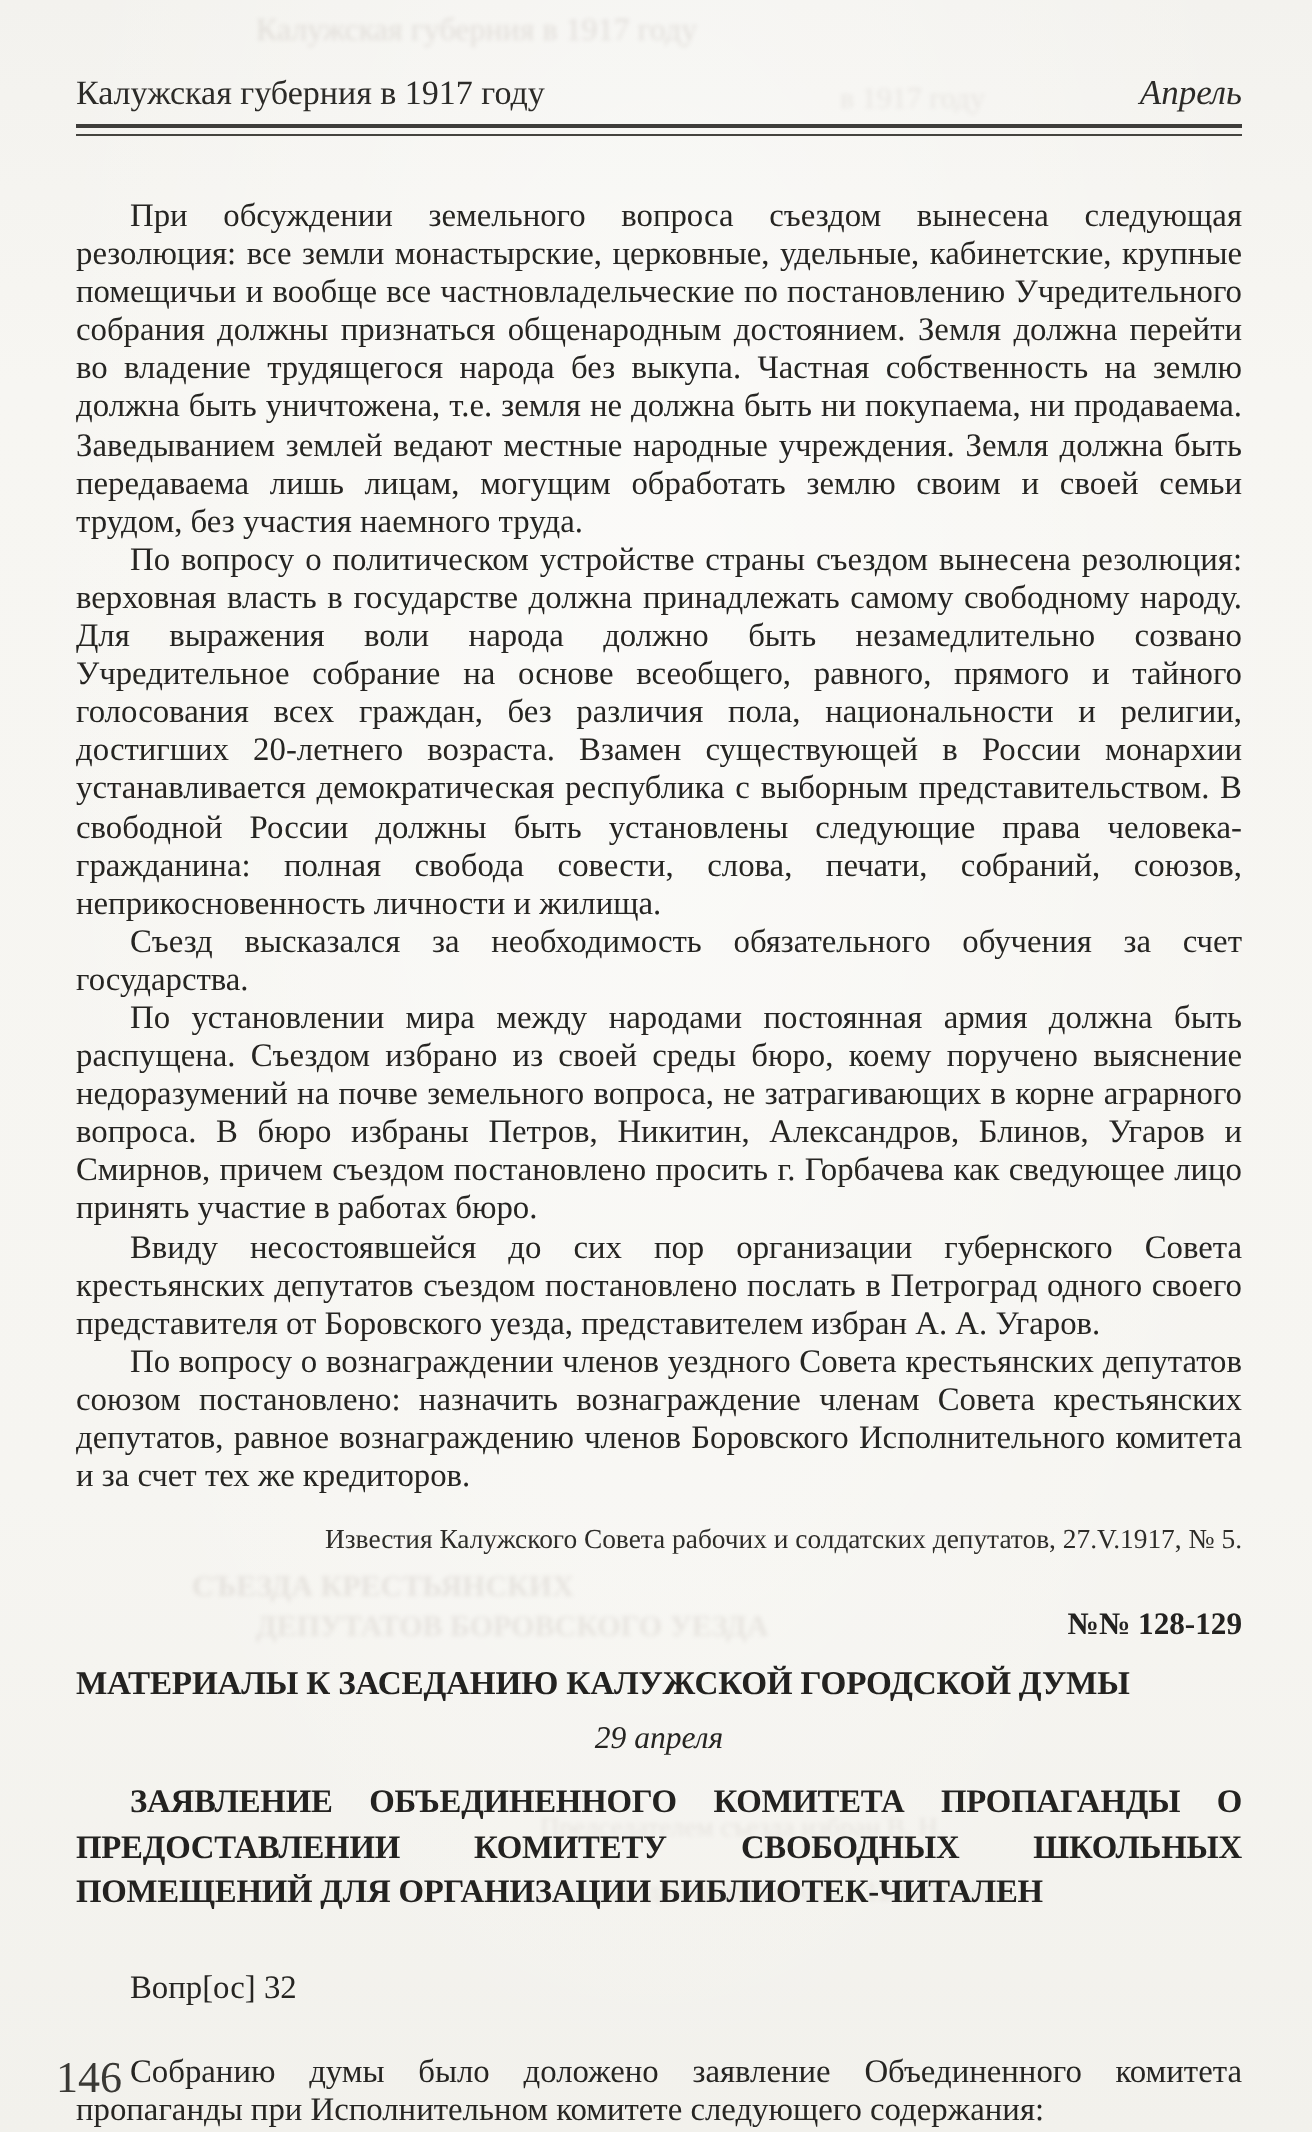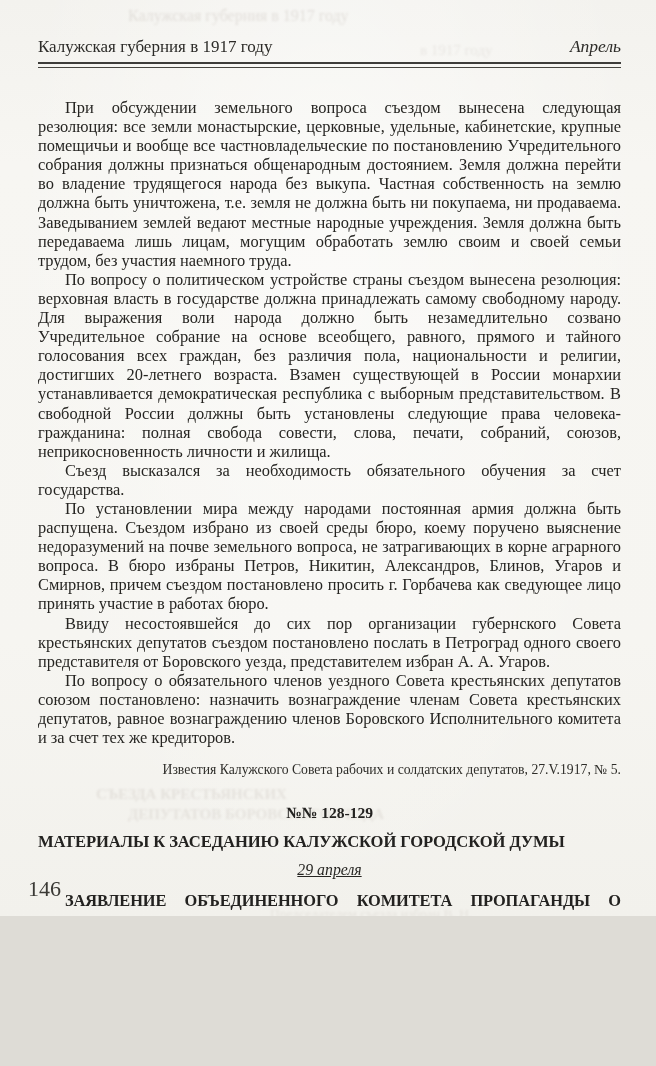--- a/index.html
+++ b/index.html
@@ -3,21 +3,21 @@
 <meta charset="utf-8">
 <style>
   html, body {
     margin: 0;
     padding: 0;
     background: #dedcd6;
   }
   .page {
     position: relative;
     width: 656px;
-    height: 916px;
+    height: 1066px;
     margin: 0 auto;
     box-sizing: border-box;
     padding: 36px 35px 0 38px;
     background:
       radial-gradient(ellipse at 50% 30%, rgba(255,255,255,0.5), rgba(0,0,0,0) 70%),
       linear-gradient(180deg, #f3f2ee 0%, #f7f6f2 18%, #f6f5f1 70%, #f2f1ec 100%);
     color: #262522;
     font-family: "Liberation Serif", "DejaVu Serif", serif;
     overflow: hidden;
   }
@@ -57,42 +57,41 @@
     font-size: 13.7px;
     line-height: 17px;
     text-indent: 0;
     text-align: right;
     color: #2e2d29;
   }
 
   
   .doc-number {
     margin: 26px 0 0 0;
-    text-align: center;
+    text-align: right;
     font-weight: bold;
     font-size: 15.6px;
     line-height: 18px;
     color: #232220;
   }
   .doc-title {
     margin: 10px 0 0 0;
     text-align: left;
     font-weight: bold;
     font-size: 16.6px;
     line-height: 20px;
     letter-spacing: -0.1px;
     color: #232220;
   }
   .doc-date {
     margin-top: 9px;
     text-align: center;
     font-style: italic;
     font-size: 15.8px;
     line-height: 18px;
-    text-decoration: underline;
   }
   .doc-subtitle {
     margin: 11px 0 0 0;
     font-weight: bold;
     font-size: 16.4px;
     line-height: 22.5px;
     text-align: justify;
     text-indent: 27px;
     letter-spacing: -0.1px;
     color: #232220;
@@ -151,29 +150,30 @@
     </div>
 
     <div class="double-rule"></div>
 
     <div class="body-text">
       <p>При обсуждении земельного вопроса съездом вынесена следующая резолюция: все земли монастырские, церковные, удельные, кабинетские, крупные помещичьи и вообще все частновладельческие по постановлению Учредительного собрания должны признаться общенародным достоянием. Земля должна перейти во владение трудящегося народа без выкупа. Частная собственность на землю должна быть уничтожена, т.е. земля не должна быть ни покупаема, ни продаваема. Заведыванием землей ведают местные народные учреждения. Земля должна быть передаваема лишь лицам, могущим обработать землю своим и своей семьи трудом, без участия наемного труда.</p>
       <p>По вопросу о политическом устройстве страны съездом вынесена резолюция: верховная власть в государстве должна принадлежать самому свободному народу. Для выражения воли народа должно быть незамедлительно созвано Учредительное собрание на основе всеобщего, равного, прямого и тайного голосования всех граждан, без различия пола, национальности и религии, достигших 20-летнего возраста. Взамен существующей в России монархии устанавливается демократическая республика с выборным представительством. В свободной России должны быть установлены следующие права человека-гражданина: полная свобода совести, слова, печати, собраний, союзов, неприкосновенность личности и жилища.</p>
       <p>Съезд высказался за необходимость обязательного обучения за счет государства.</p>
       <p>По установлении мира между народами постоянная армия должна быть распущена. Съездом избрано из своей среды бюро, коему поручено выяснение недоразумений на почве земельного вопроса, не затрагивающих в корне аграрного вопроса. В бюро избраны Петров, Никитин, Александров, Блинов, Угаров и Смирнов, причем съездом постановлено просить г. Горбачева как сведующее лицо принять участие в работах бюро.</p>
       <p>Ввиду несостоявшейся до сих пор организации губернского Совета крестьянских депутатов съездом постановлено послать в Петроград одного своего представителя от Боровского уезда, представителем избран А. А. Угаров.</p>
-      <p>По вопросу о обязательного членов уездного Совета крестьянских депутатов союзом постановлено: назначить вознаграждение членам Совета крестьянских депутатов, равное вознаграждению членов Боровского Исполнительного комитета и за счет тех же кредиторов.</p>
+      <p>По вопросу о вознаграждении членов уездного Совета крестьянских депутатов союзом постановлено: назначить вознаграждение членам Совета крестьянских депутатов, равное вознаграждению членов Боровского Исполнительного комитета и за счет тех же кредиторов.</p>
 
       <p class="source">Известия Калужского Совета рабочих и солдатских депутатов, 27.V.1917, № 5.</p>
 
       <h3 class="doc-number">№№ 128-129</h3>
       <h2 class="doc-title">МАТЕРИАЛЫ К ЗАСЕДАНИЮ КАЛУЖСКОЙ ГОРОДСКОЙ ДУМЫ</h2>
       <div class="doc-date">29 апреля</div>
       <h2 class="doc-subtitle">ЗАЯВЛЕНИЕ ОБЪЕДИНЕННОГО КОМИТЕТА ПРОПАГАНДЫ О ПРЕДОСТАВЛЕНИИ КОМИТЕТУ СВОБОДНЫХ ШКОЛЬНЫХ ПОМЕЩЕНИЙ ДЛЯ ОРГАНИЗАЦИИ БИБЛИОТЕК-ЧИТАЛЕН</h2>
 
+      <p class="question">Вопр[ос] 32</p>
       <p class="closing">Собранию думы было доложено заявление Объединенного комитета пропаганды при Исполнительном комитете следующего содержания:</p>
     </div>
 
   </div>
 
   <div class="page-number">146</div>
 
 </div>
 
 </body></html>

